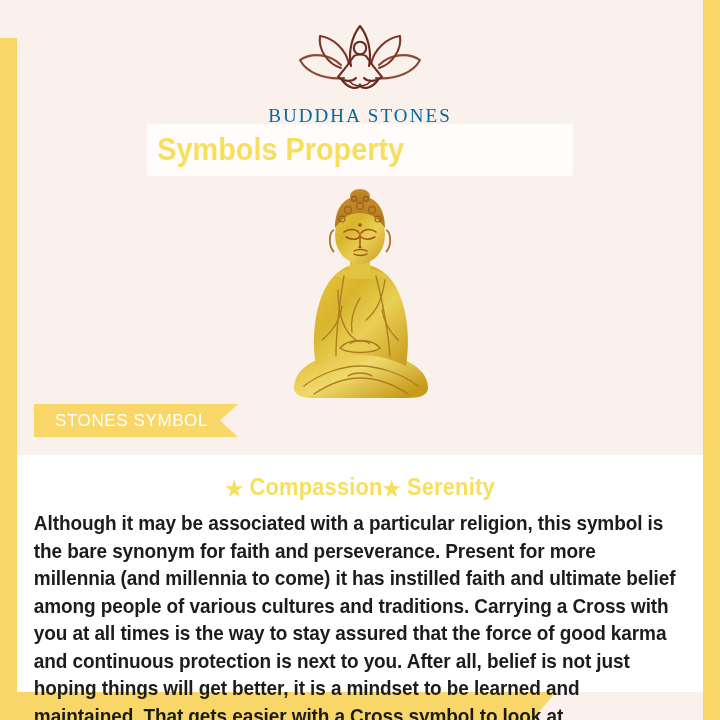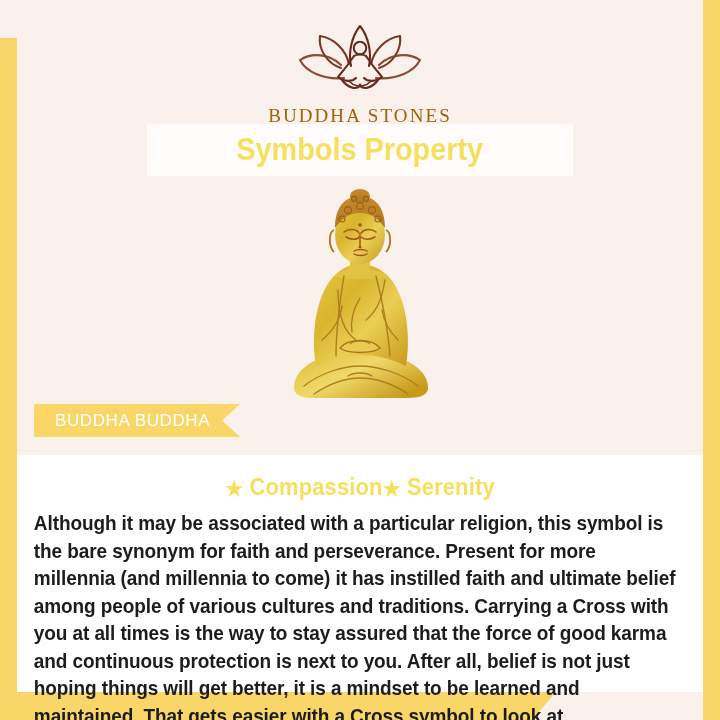--- a/index.html
+++ b/index.html
@@ -90,35 +90,34 @@
   .logo-mark {
     width: 132px;
     height: 76px;
     display: block;
   }
   .logo-text {
     margin-top: 5px;
     font-family: "Liberation Serif", serif;
     font-size: 19px;
     letter-spacing: 2.1px;
-    color: #a16207;
+    color: #0369a1;
     font-weight: 400;
   }
 
   
   .title-banner {
     position: absolute;
     top: 125px;
     left: 131px;
     width: 424px;
     height: 50px;
     background: #fffcfb;
     display: flex;
     align-items: center;
-    justify-content: center;
     box-shadow: 0 0 0 1px rgba(255,255,255,0.7);
   }
   .title-text {
     font-family: "Liberation Sans Narrow", "Liberation Sans", sans-serif;
     font-size: 31px;
     font-weight: bold;
     color: #f7df5e;
     letter-spacing: 0px;
     transform: scaleX(0.93);
     white-space: nowrap;
@@ -317,21 +316,21 @@
 
         <g fill="none" stroke="#a9761d" stroke-width="1.3" stroke-linecap="round" opacity="0.9">
           <path d="M26 206 C 44 192, 66 186, 82 186 C 98 186, 122 192, 140 206"></path>
           <path d="M36 214 C 54 202, 68 198, 82 198 C 96 198, 112 202, 130 214"></path>
           <path d="M70 196 C 76 192, 88 192, 94 196"></path>
         </g>
       </svg>
     </div>
 
     <div class="ribbon">
-      <span class="ribbon-text">BUDDHA BUDDHA</span>
+      <span class="ribbon-text">STONES SYMBOL</span>
     </div>
   </div>
 
   <div class="content-panel">
     <h2 class="section-heading">
       <span class="star">★</span>
       <span>Compassion</span><span class="star">★</span>
       <span>Serenity</span>
     </h2>
     <p class="body-copy">Although it may be associated with a particular religion, this symbol is the bare synonym for faith and perseverance. Present for more millennia (and millennia to come) it has instilled faith and ultimate belief among people of various cultures and traditions. Carrying a Cross with you at all times is the way to stay assured that the force of good karma and continuous protection is next to you. After all, belief is not just hoping things will get better, it is a mindset to be learned and maintained. That gets easier with a Cross symbol to look at.</p>

